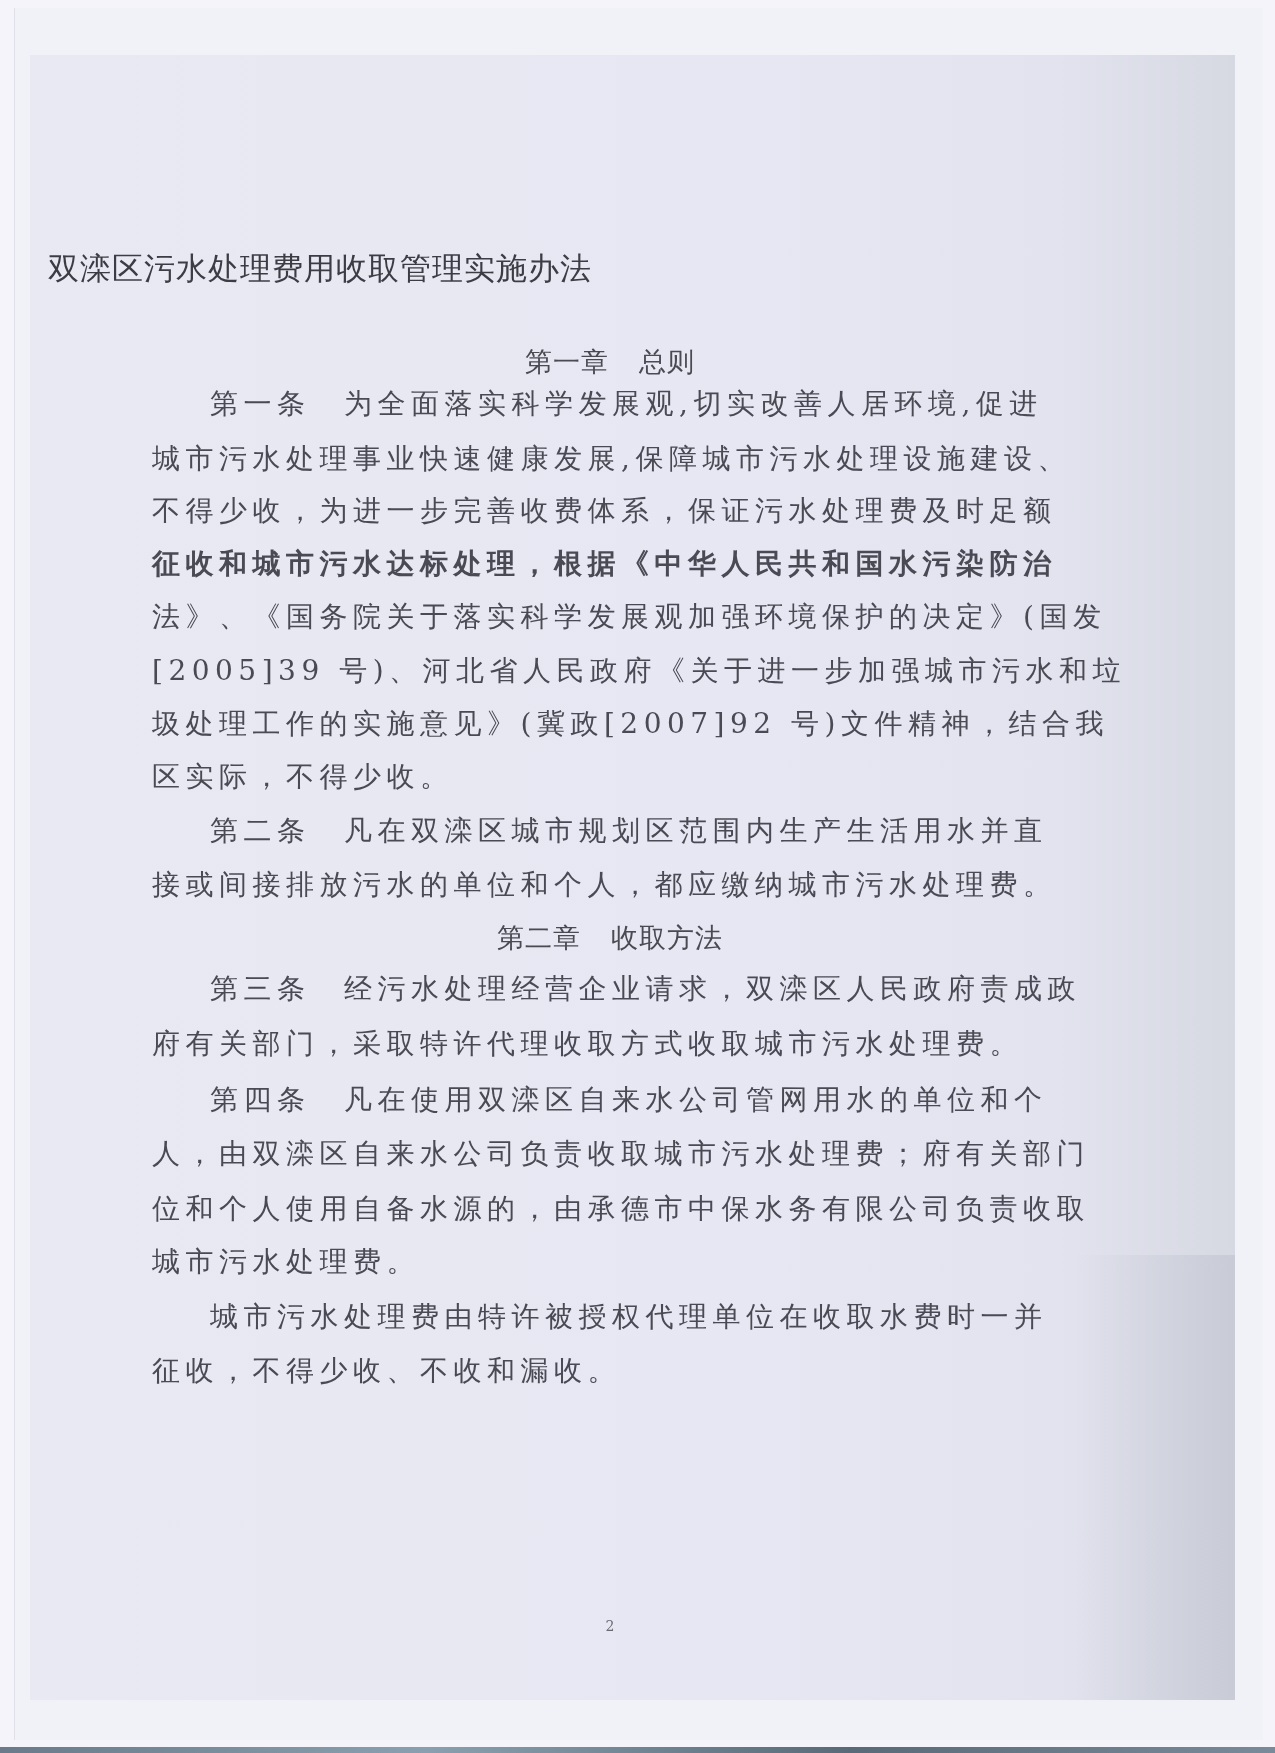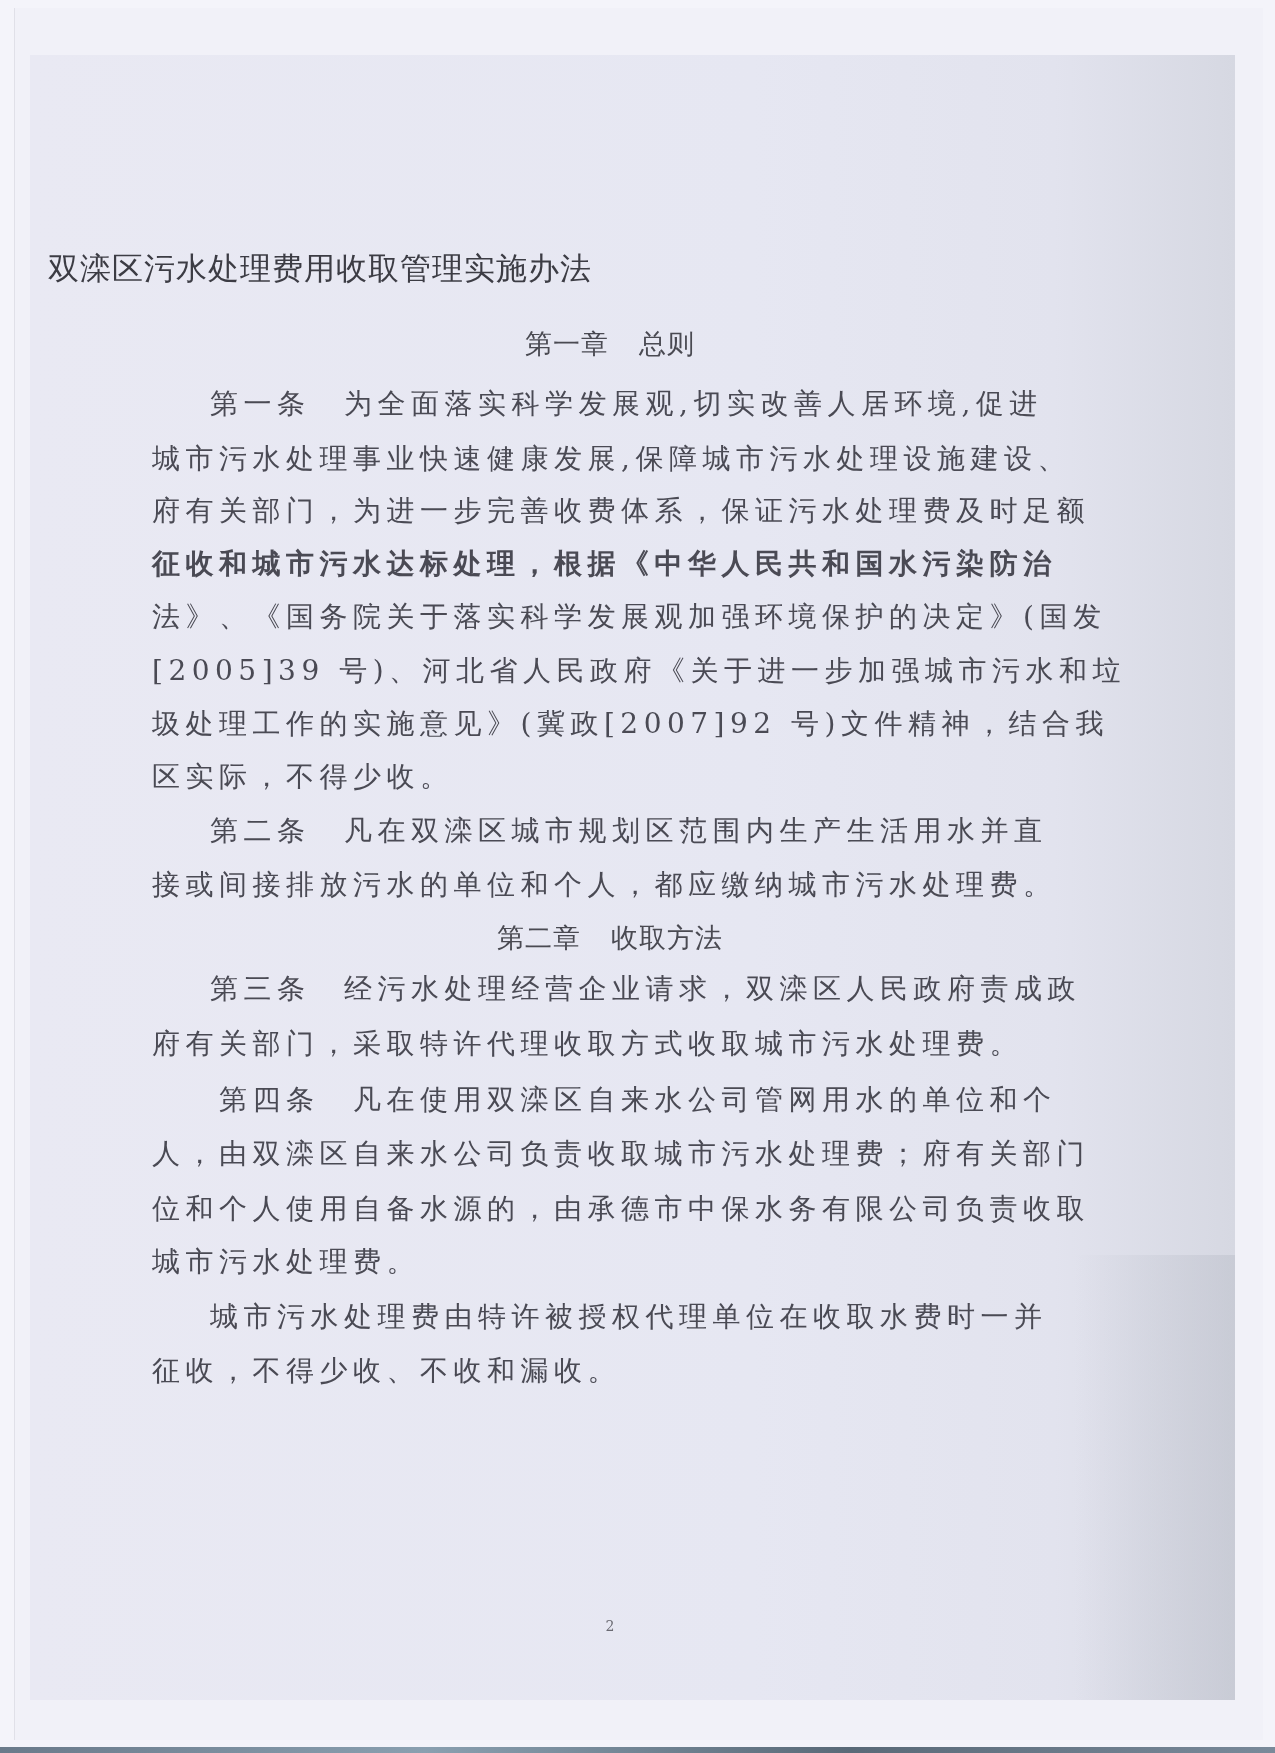--- a/index.html
+++ b/index.html
@@ -92,44 +92,44 @@
 <body>
 
 <div class="scan-outer"></div>
 
 <div class="page">
   <div class="page-shadow"></div>
 </div>
 
 <div class="doc-title">双滦区污水处理费用收取管理实施办法</div>
 
-<div class="chapter" style="top:326px;">
+<div class="chapter" style="top:344px;">
   <span>第一章</span><span class="sp"></span><span>总则</span>
 </div>
 
 <div class="para-line indent" style="top:385px;">第一条　为全面落实科学发展观,切实改善人居环境,促进</div>
 <div class="para-line" style="top:440px;">城市污水处理事业快速健康发展,保障城市污水处理设施建设、</div>
-<div class="para-line" style="top:492px;">府有关部门，为进一步完善收费体系，保证污水处理费及时足额</div>
+<div class="para-line" style="top:492px;">不得少收，为进一步完善收费体系，保证污水处理费及时足额</div>
 <div class="para-line" style="top:545px;font-weight:bold;">征收和城市污水达标处理，根据《中华人民共和国水污染防治</div>
 <div class="para-line" style="top:598px;">法》、《国务院关于落实科学发展观加强环境保护的决定》(国发</div>
 <div class="para-line" style="top:652px;">[2005]39 号)、河北省人民政府《关于进一步加强城市污水和垃</div>
 <div class="para-line" style="top:705px;">圾处理工作的实施意见》(冀政[2007]92 号)文件精神，结合我</div>
 <div class="para-line" style="top:758px;">区实际，不得少收。</div>
 
 <div class="para-line indent" style="top:812px;">第二条　凡在双滦区城市规划区范围内生产生活用水并直</div>
 <div class="para-line" style="top:866px;">接或间接排放污水的单位和个人，都应缴纳城市污水处理费。</div>
 
 <div class="chapter" style="top:920px;">
   <span>第二章</span><span class="sp"></span><span>收取方法</span>
 </div>
 
 <div class="para-line indent" style="top:970px;">第三条　经污水处理经营企业请求，双滦区人民政府责成政</div>
 <div class="para-line" style="top:1025px;">府有关部门，采取特许代理收取方式收取城市污水处理费。</div>
 
-<div class="para-line indent" style="top:1081px;margin-left:9px;">第四条　凡在使用双滦区自来水公司管网用水的单位和个</div>
+<div class="para-line indent" style="top:1081px;">第四条　凡在使用双滦区自来水公司管网用水的单位和个</div>
 <div class="para-line" style="top:1135px;">人，由双滦区自来水公司负责收取城市污水处理费；府有关部门</div>
 <div class="para-line" style="top:1190px;">位和个人使用自备水源的，由承德市中保水务有限公司负责收取</div>
 <div class="para-line" style="top:1243px;">城市污水处理费。</div>
 
 <div class="para-line indent" style="top:1298px;">城市污水处理费由特许被授权代理单位在收取水费时一并</div>
 <div class="para-line" style="top:1352px;">征收，不得少收、不收和漏收。</div>
 
 <div class="page-num">2</div>
 
 <div class="bottom-bar"></div>

